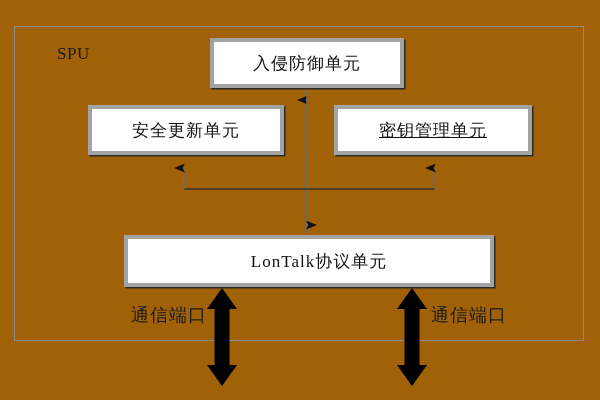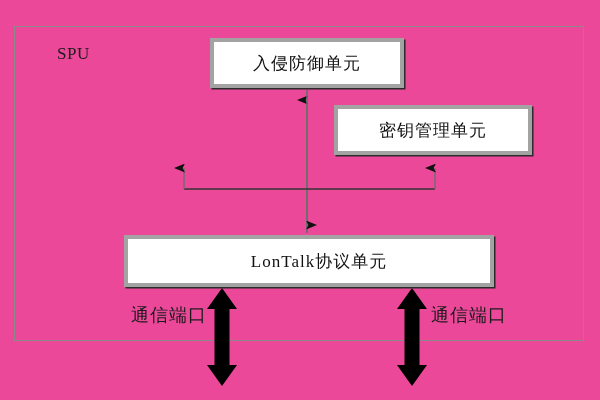--- a/index.html
+++ b/index.html
@@ -4,21 +4,21 @@
 <style>
   html, body {
     margin: 0;
     padding: 0;
     background: #ffffff;
   }
   #canvas {
     position: relative;
     width: 600px;
     height: 400px;
-    background: #ec4899;
+    background: #a16207;
     overflow: hidden;
     font-family: "Liberation Serif", "DejaVu Serif", serif;
   }
   
   .spu-container {
     position: absolute;
     left: 14px;
     top: 26px;
     width: 570px;
     height: 315px;
@@ -50,21 +50,21 @@
     letter-spacing: 1px;
     box-shadow: 1.5px 1.5px 0 0 #2b2b2b;
   }
   #box-intrusion {
     left: 210px; top: 38px; width: 194px; height: 50px;
   }
   #box-secupdate {
     left: 88px; top: 105px; width: 196px; height: 50px;
   }
   #box-keymgmt {
-    left: 334px; top: 105px; width: 198px; height: 50px;
+    left: 334px; top: 105px; width: 198px; height: 50px; text-decoration: underline;
   }
   #box-lontalk {
     left: 124px; top: 235px; width: 370px; height: 52px;
     font-size: 17px;
     padding-left: 20px;
   }
   
   .port-label {
     position: absolute;
     font-size: 18px;
@@ -125,20 +125,23 @@
     <g>
       <path d="M412,288 L427,309 L419.5,309 L419.5,365 L427,365 L412,386
                L397,365 L404.5,365 L404.5,309 L397,309 Z" fill="#000000"></path>
     </g>
   </svg>
 
   <div class="unit-box" id="box-intrusion">
     <span>入侵防御单元</span>
   </div>
 
+  <div class="unit-box" id="box-secupdate">
+    <span>安全更新单元</span>
+  </div>
 
   <div class="unit-box" id="box-keymgmt">
     <span>密钥管理单元</span>
   </div>
 
   <div class="unit-box" id="box-lontalk">
     <span>LonTalk协议单元</span>
   </div>
 
   <div class="port-label" id="port-label-left">通信端口</div>

